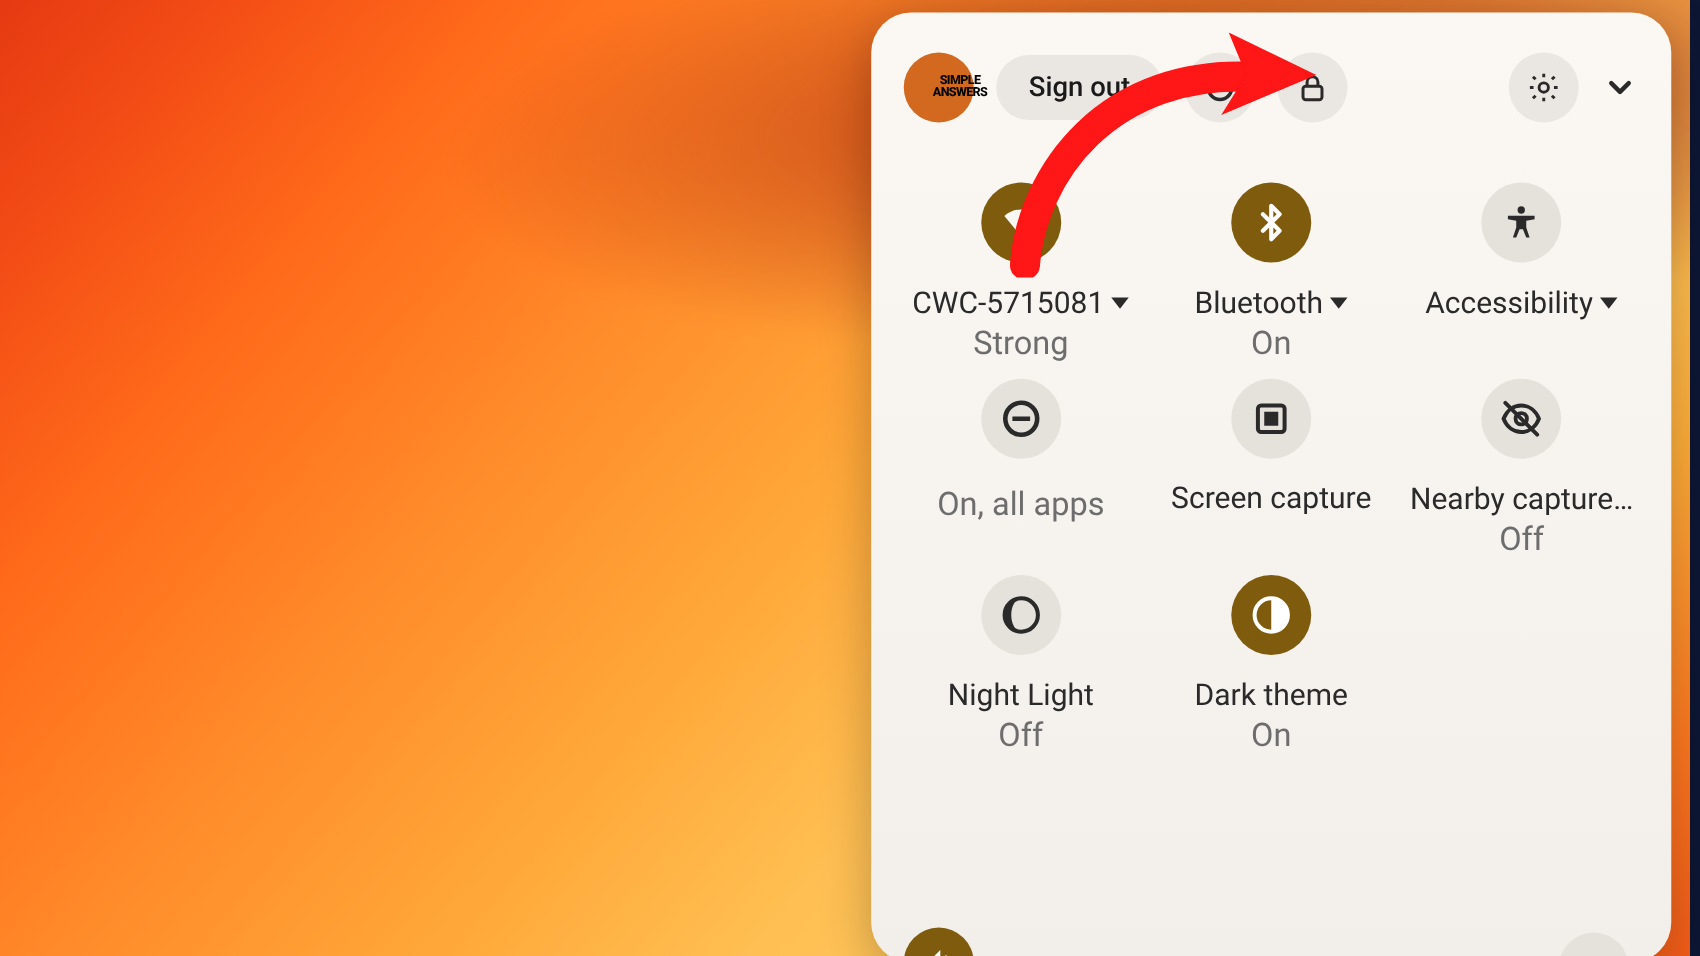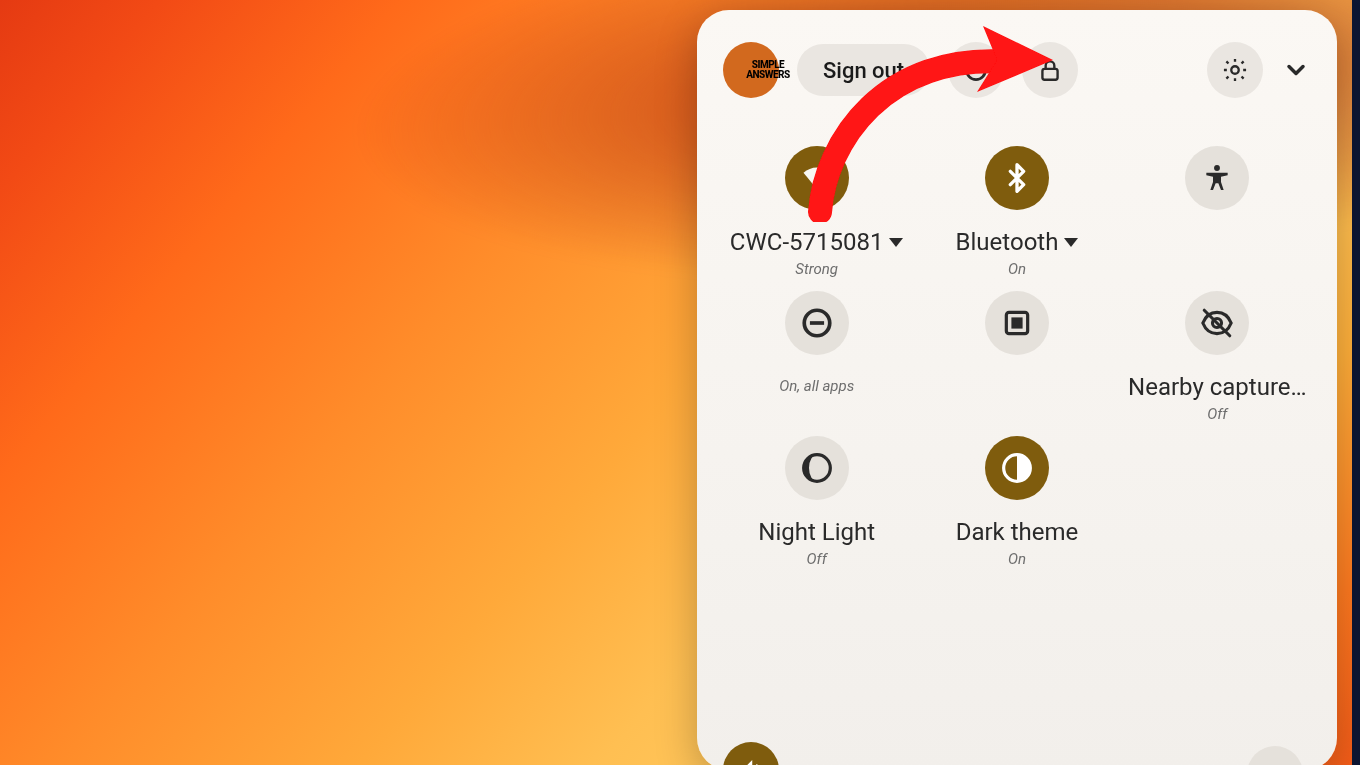--- a/index.html
+++ b/index.html
@@ -101,21 +101,21 @@
   }
   .tile-icon {
     width: 64px; height: 64px; border-radius: 50%;
     display: flex; align-items: center; justify-content: center;
     margin-bottom: 18px;
   }
   .tile-icon.on  { background: #7f5c0d; }
   .tile-icon.off { background: #e5e1db; }
   .tile-label-row { display: flex; align-items: center; gap: 6px; justify-content: center; }
   .tile-label { font-size: 24px; color: #2a2a2a; font-weight: 400; white-space: nowrap; max-width: 180px; overflow: hidden; text-overflow: ellipsis;}
-  .tile-sub   { font-size: 15px; color: #6d6d6d; margin-top: 4px; font-style: italic; }
+  .tile-sub   { font-size: 26px; color: #6d6d6d; margin-top: 4px; }
   .caret {
     width: 0; height: 0;
     border-left: 7px solid transparent;
     border-right: 7px solid transparent;
     border-top: 9px solid #2a2a2a;
     display: inline-block;
   }
 
   .collapse-caret {
     width: 30px; height: 30px;
@@ -237,39 +237,46 @@
       <div class="tile-sub">On</div>
     </div>
 
     <div class="tile">
       <div class="tile-icon off">
         <svg width="32" height="32" viewBox="0 0 24 24" fill="#2a2a2a">
           <circle cx="12" cy="4.5" r="2.2"></circle>
           <path d="M4 8 h16 v2 l-5 1 v4 l2 6 h-2 l-2-5 h-2 l-2 5 h-2 l2-6 v-4 l-5-1 z"></path>
         </svg>
       </div>
+      <div class="tile-label-row">
+        <span class="tile-label">Accessibility</span>
+        <span class="caret"></span>
+      </div>
       <div class="tile-sub"></div>
     </div>
 
     <div class="tile">
       <div class="tile-icon off">
         <svg width="34" height="34" viewBox="0 0 24 24" fill="none" stroke="#2a2a2a" stroke-width="2.6">
           <circle cx="12" cy="12" r="9"></circle>
             <path d="M7 12 H17"></path>
         </svg>
       </div>
       <div class="tile-sub">On, all apps</div>
     </div>
 
     <div class="tile">
       <div class="tile-icon off">
         <svg width="32" height="32" viewBox="0 0 24 24" fill="none" stroke="#2a2a2a" stroke-width="2.4">
           <rect x="4" y="4" width="16" height="16" rx="2"></rect>
           <rect x="9" y="9" width="6" height="6" fill="#2a2a2a"></rect>
         </svg>
+      </div>
+      <div class="tile-label-row">
+        <span class="tile-label" style="max-width:200px;white-space:normal;line-height:1.15">Screen capture</span>
       </div>
       <div class="tile-sub"></div>
     </div>
 
     <div class="tile">
       <div class="tile-icon off">
         <svg width="34" height="34" viewBox="0 0 24 24" fill="none" stroke="#2a2a2a" stroke-width="2.2" stroke-linecap="round">
           <path d="M2 12 C4 7 8 4.5 12 4.5 S20 7 22 12 C20 17 16 19.5 12 19.5 S4 17 2 12 Z"></path>
           <circle cx="12" cy="12" r="3.2"></circle>
           <path d="M3 3 L21 21"></path>

